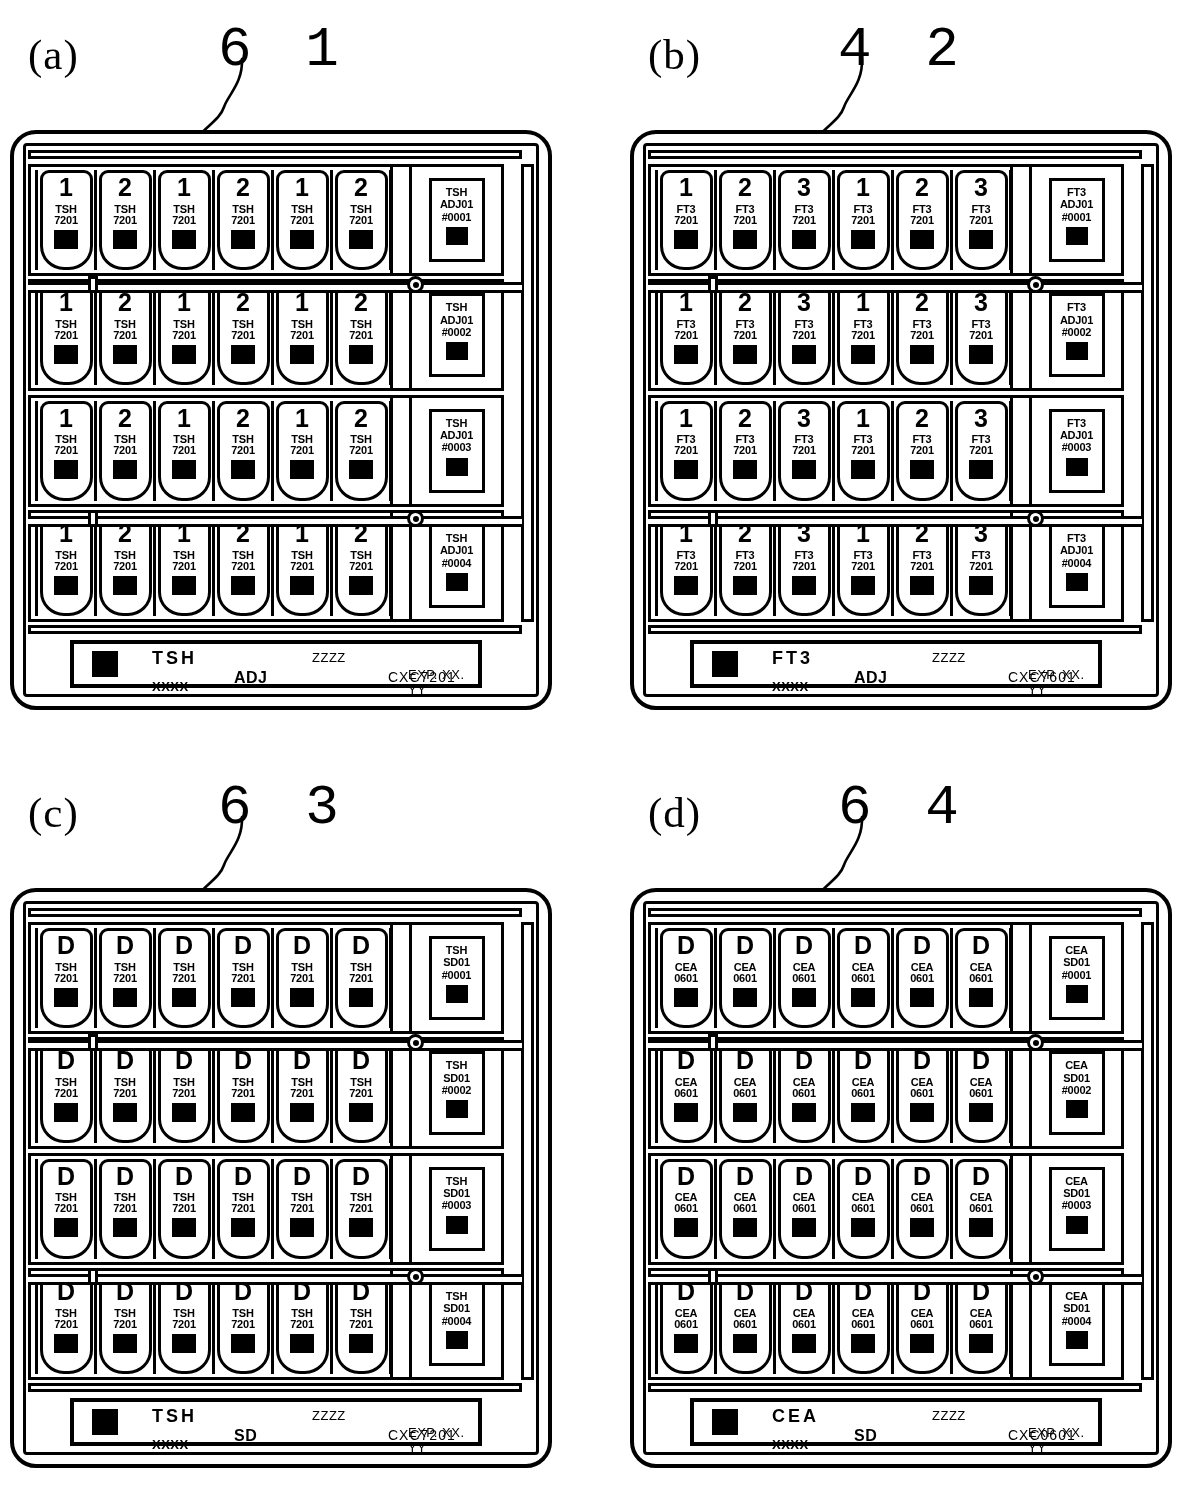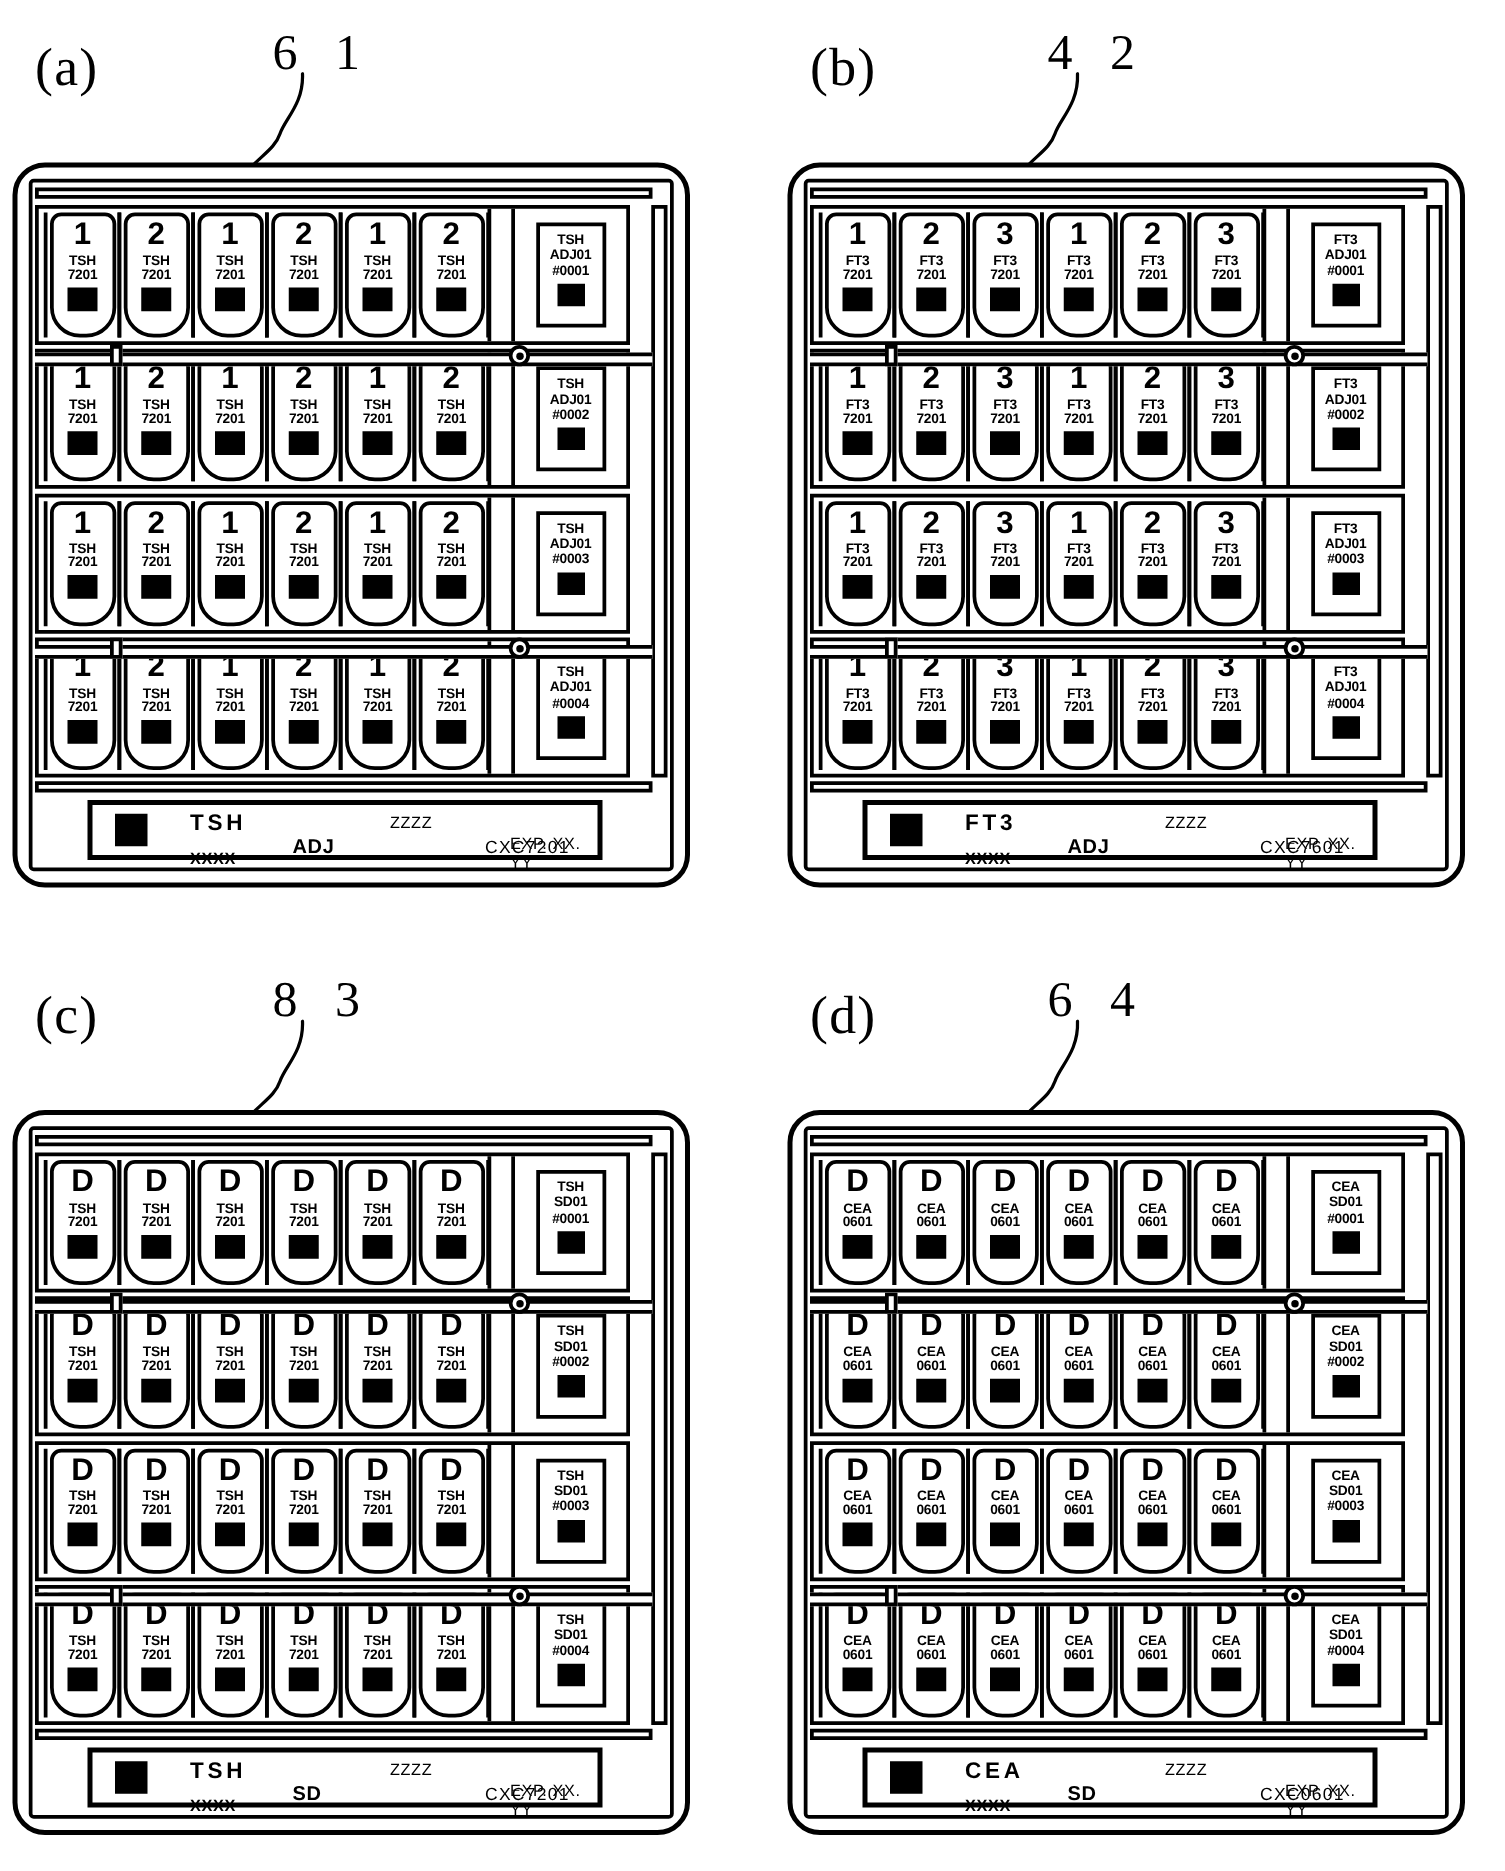--- a/index.html
+++ b/index.html
@@ -25,22 +25,22 @@
   
   .cap-row { position:relative; height:120px; width:560px; }
   .fig-letter {
     position:absolute; left:18px; top:20px;
     font-size:43px; letter-spacing:1px;
     font-family:"Liberation Serif", serif;
     white-space:nowrap;
   }
   .ref-num {
     position:absolute; left:208px; top:8px;
-    font-size:40px; letter-spacing:10px;
-    font-family:Liberation Serif, serif;
+    font-size:56px; letter-spacing:10px;
+    font-family:Liberation Mono, monospace;
     text-align:center;
   }
   .leader { position:absolute; left:120px; top:45px; pointer-events:none; }
 
   
   .tray {
     position:relative;
     width:542px; height:580px;
     border:4px solid #000;
     border-radius:26px;
@@ -751,21 +751,21 @@
             <div class="pl-zzz">ZZZZ</div>
             <div class="pl-exp">EXP. XX. YY</div>
             <div class="pl-code">CXC7601</div>
           </div>
         </div>
       </div>
     </div>
     <div class="panel panel-c">
       <div class="cap-row">
         <div class="fig-letter">(c)</div>
-        <div class="ref-num">8 3</div>
+        <div class="ref-num">6 3</div>
         <svg class="leader" width="220" height="110">
           <path d="M 112 4 C 113 28, 98 40, 94 52 C 90 64, 78 70, 68 82" stroke="#000" stroke-width="2.6" fill="none" stroke-linecap="round"></path>
         </svg>
       </div>
       <div class="tray">
         <div class="tray-inner"></div>
         <div class="top-rail"></div>
         <div class="bot-rail"></div>
         <div class="side-bar"></div>
         <div class="rows">

